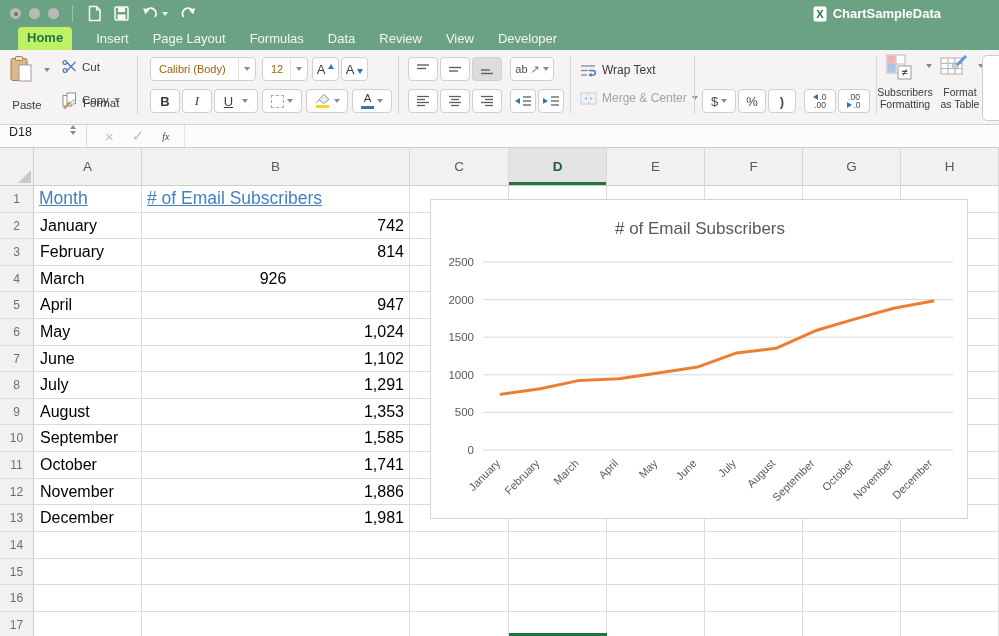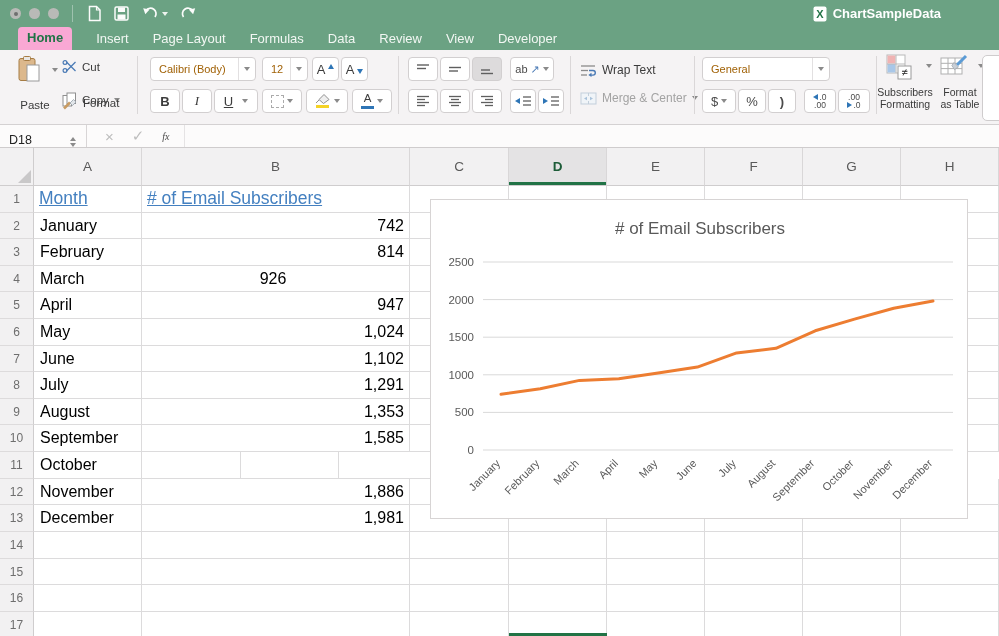--- a/index.html
+++ b/index.html
@@ -15,21 +15,21 @@
   .tbico{display:flex;align-items:center;justify-content:center;height:22px;margin-right:12px;color:#fbfcfb;}
   .car{width:0;height:0;border-left:3.5px solid transparent;border-right:3.5px solid transparent;
        border-top:4.5px solid #8a8a8a;display:inline-block;}
   .car.w{border-top-color:#eef4ef;}
   .doc-title{margin-left:auto;margin-right:58px;display:flex;align-items:center;gap:6px;
              color:#fff;font-size:13px;font-weight:700;}
   
   .tabrow{position:absolute;left:0;top:27px;width:999px;height:23px;background:#6BA283;
           display:flex;align-items:flex-end;padding-left:18px;gap:24px;box-sizing:border-box;}
   .tab{font-size:13px;color:#f2f7f3;padding:3px 0 5px;line-height:1;cursor:default;}
-  .tab.active{background:#f9a8d4;color:#217346;font-weight:700;padding:4px 9px 6px;border-radius:4px 4px 0 0;}
+  .tab.active{background:#bef264;color:#217346;font-weight:700;padding:4px 9px 6px;border-radius:4px 4px 0 0;}
   
   .ribbon{position:absolute;left:0;top:50px;width:999px;height:75px;background:#f5f3f4;
           border-bottom:1px solid #d4d1d2;box-sizing:border-box;}
   .vsep{position:absolute;top:6px;height:58px;width:1px;background:#dad7d8;}
   .rbtn{position:absolute;background:#fff;border:1px solid #d2cfd0;border-radius:4px;
         display:flex;align-items:center;justify-content:center;box-sizing:border-box;
         font-size:13px;color:#3c3c3c;gap:3px;}
   .combo{justify-content:flex-start;}
   .combo .ctext{flex:1;padding-left:8px;font-size:11px;color:#a16207;}
   .combo .cdrop{width:16px;align-self:stretch;border-left:1px solid #e2e0e1;display:flex;align-items:center;justify-content:center;}
@@ -48,21 +48,21 @@
   .fontA .bar.y{background:#f5d327;}
   .sel{background:#dddbdc;}
   .dec2{display:flex;flex-direction:column;align-items:center;line-height:1;font-size:8.5px;color:#4a4a4a;}
   .dec2 span{display:flex;align-items:center;gap:1px;}
   .grplabel{position:absolute;text-align:center;font-size:10.5px;color:#3a3a3a;line-height:12px;white-space:nowrap;}
   .gallery{position:absolute;left:982px;top:5px;width:30px;height:64px;background:#fff;
            border:1px solid #cfcccd;border-radius:5px;}
   
   .fbar{position:absolute;left:0;top:125px;width:999px;height:23px;background:#fcfbfb;
         border-bottom:1px solid #cfcccd;box-sizing:border-box;display:flex;align-items:center;}
-  .namebox{width:86px;height:100%;border-right:1px solid #d8d5d6;display:flex;align-items:flex-end;position:relative;}
+  .namebox{width:86px;height:100%;border-right:1px solid #d8d5d6;display:flex;align-items:flex-start;position:relative;}
   .namebox .val{font-size:12.5px;color:#222;padding-left:9px;flex:1;}
   .stepper{display:flex;flex-direction:column;gap:2px;margin-right:10px;}
   .stepper i{width:0;height:0;border-left:3.5px solid transparent;border-right:3.5px solid transparent;display:block;}
   .stepper .up{border-bottom:4px solid #8b8b8b;}
   .stepper .dn{border-top:4px solid #8b8b8b;}
   .fico{font-size:15px;color:#bdbdbd;margin-left:18px;}
   .fx{font-family:"Liberation Serif",serif;font-style:italic;font-size:10px;color:#4a4a4a;margin-left:18px;}
   .finput{flex:1;height:100%;margin-left:14px;border-left:1px solid #e5e3e4;}
   
   #grid{position:absolute;left:0;top:148px;width:999px;}
@@ -141,21 +141,21 @@
       <div class="tab">Page Layout</div>
       <div class="tab">Formulas</div>
       <div class="tab">Data</div>
       <div class="tab">Review</div>
       <div class="tab">View</div>
       <div class="tab">Developer</div>
     </div>
 
   <div class="ribbon">
 
-    <div style="position:absolute;left:12px;top:5px;width:46px;height:58px">
+    <div style="position:absolute;left:4px;top:5px;width:46px;height:58px">
       <svg width="24" height="28" viewBox="0 0 24 28" style="position:absolute;left:6px;top:1px">
         <rect x="1" y="2.5" width="16" height="22" rx="2" fill="#dcb88c" stroke="#a67c44"></rect>
         <rect x="5.5" y="0.5" width="7" height="4" rx="1" fill="#e9e7e4" stroke="#a67c44"></rect>
         <rect x="9" y="9" width="12" height="16" fill="#ffffff" stroke="#9a9a9a"></rect>
       </svg>
       <span class="car" style="position:absolute;right:0;top:13px"></span>
       <span class="plabel">Paste</span>
     </div>
     <div class="smallcmd" style="left:62px;top:9px">
       <svg width="15" height="15" viewBox="0 0 15 15">
@@ -317,26 +317,20 @@
           <line x1="8.5" y1="1" x2="8.5" y2="4" stroke="#c3cfdb"></line>
           <line x1="8.5" y1="9" x2="8.5" y2="12" stroke="#c3cfdb"></line>
           <polygon points="4,6.5 7,4.8 7,8.2" fill="#a9c2da"></polygon>
           <polygon points="13,6.5 10,4.8 10,8.2" fill="#a9c2da"></polygon>
         </svg>
       <span>Merge &amp; Center</span>
       <span class="car"></span>
     </div>
     <div class="vsep" style="left:694px"></div>
 
-    <div class="rbtn combo" style="left:702px;top:7px;width:128px;height:24px">
-      <span class="ctext">General</span>
-      <span class="cdrop">
-          <span class="car"></span>
-        </span>
-    </div>
     <div class="rbtn" style="left:702px;top:39px;width:34px;height:24px">
       <span class="glyph">$</span>
       <span class="car"></span>
     </div>
     <div class="rbtn" style="left:738px;top:39px;width:28px;height:24px">
       <span class="glyph">%</span>
     </div>
     <div class="rbtn" style="left:768px;top:39px;width:28px;height:24px">
       <span class="glyph" style="font-weight:700">)</span>
     </div>
@@ -529,20 +523,21 @@
         <div class="g-cell" style="width: 99px;"></div>
         <div class="g-cell" style="width: 98px;"></div>
         <div class="g-cell" style="width: 98px;"></div>
         <div class="g-cell" style="width: 98px;"></div>
         <div class="g-cell" style="width: 98px;"></div>
         <div class="g-cell" style="width: 98px;"></div>
       </div>
       <div class="g-row">
         <div class="g-rh">11</div>
         <div class="g-cell" style="width: 108px;">October</div>
+        <div class="g-cell num" style="width: 268px;">1,741</div>
         <div class="g-cell" style="width: 99px;"></div>
         <div class="g-cell" style="width: 98px;"></div>
         <div class="g-cell" style="width: 98px;"></div>
         <div class="g-cell" style="width: 98px;"></div>
         <div class="g-cell" style="width: 98px;"></div>
         <div class="g-cell" style="width: 98px;"></div>
       </div>
       <div class="g-row">
         <div class="g-rh">12</div>
         <div class="g-cell" style="width: 108px;">November</div>

